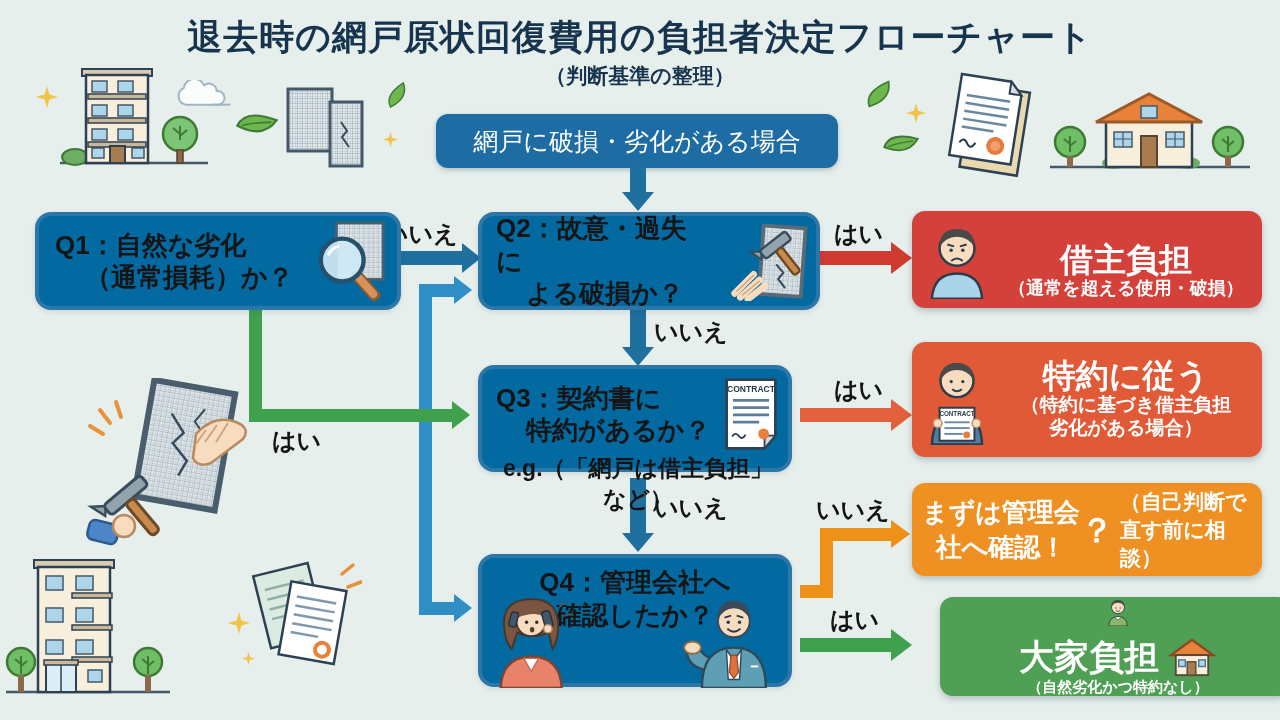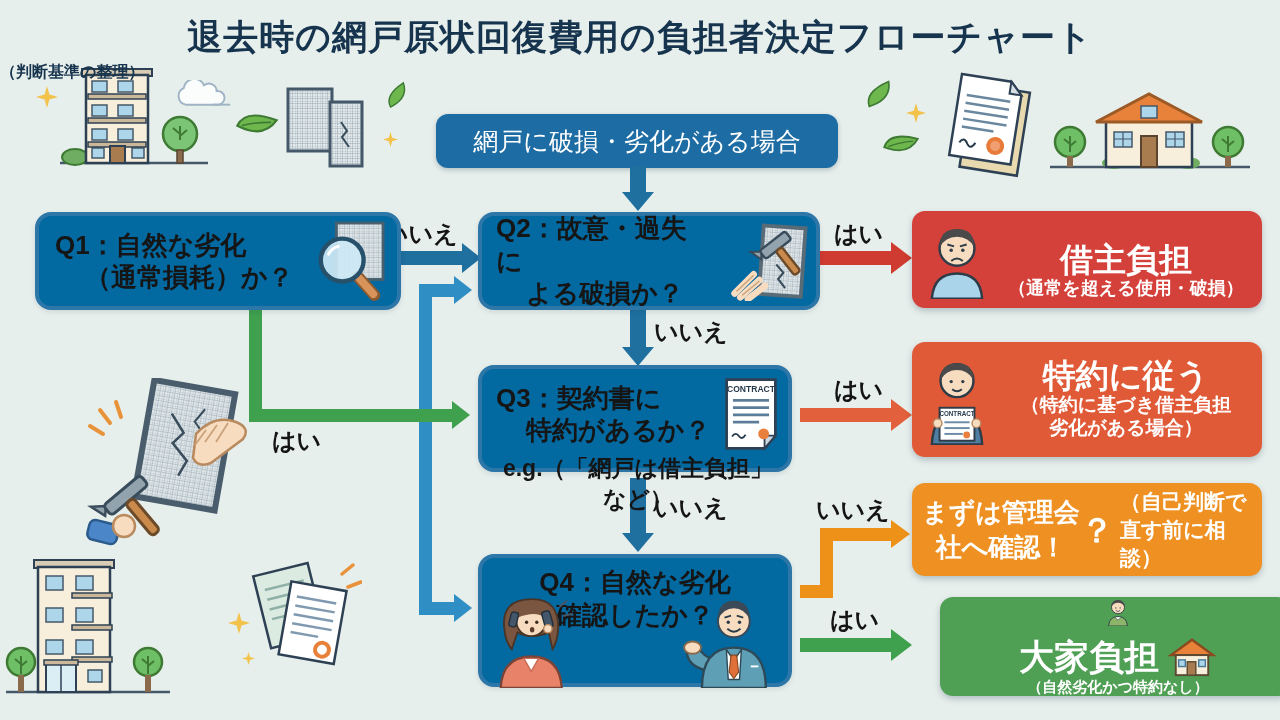--- a/index.html
+++ b/index.html
@@ -1,20 +1,20 @@
 <!DOCTYPE html>
 <html><head>
 <meta charset="utf-8">
 <style>
   html,body{margin:0;padding:0;}
   #canvas{position:relative;width:1280px;height:720px;background:#e7efec;overflow:hidden;
     font-family:"Liberation Sans","DejaVu Sans",sans-serif;color:#151515;}
   .abs{position:absolute;}
   .title{top:14px;left:0;width:1280px;text-align:center;font-size:35px;font-weight:900;color:#17344e;letter-spacing:1px;}
-  .subtitle{top:62px;left:0;width:1280px;font-size:16px;font-weight:900;color:#17344e;}
+  .subtitle{top:62px;left:0;width:1280px;text-align:center;font-size:21px;font-weight:900;color:#17344e;}
   .startbox{left:436px;top:114px;width:402px;height:54px;background:#1d6ca3;border-radius:12px;
     display:flex;align-items:center;justify-content:center;color:#fff;font-size:25px;font-weight:400;
     box-shadow:0 2px 5px rgba(20,50,70,.25);}
   .qbox{background:#0369a1;border:4px solid #2d76a8;border-radius:16px;box-shadow:0 2px 5px rgba(20,50,70,.12);}
   .qtext{font-weight:900;font-size:26px;line-height:1.25;color:#151515;}
   .indent1{padding-left:30px;}
   .qnote{font-weight:800;font-size:23px;text-align:center;margin-top:2px;}
   .rbox{border-radius:13px;color:#fff;box-shadow:0 3px 6px rgba(20,50,70,.25);display:flex;align-items:center;}
   .rtitle{font-size:33px;font-weight:900;line-height:1.05;}
   .rsub{font-size:18px;font-weight:800;line-height:1.2;}
@@ -316,21 +316,21 @@
         </g>
         <path d="M10 66 q4 -6 8 0 q3 4 7 -2" stroke="#25394a" stroke-width="2" fill="none"></path>
         <circle cx="45" cy="63" r="6" fill="#e87f3c"></circle>
       </svg>
     </div>
     <div class="qnote">e.g.（「網戸は借主負担」など）</div>
   </div>
 
   <div class="abs qbox" style="left:478px;top:554px;width:314px;height:133px;box-sizing:border-box;">
     <div class="qtext" style="text-align:center;padding-top:8px;">
-      <div>Q4：自然な劣化</div>
+      <div>Q4：管理会社へ</div>
       <div>確認したか？</div>
     </div>
     <svg class="abs" style="left:8px;top:30px;" width="88" height="100" viewBox="0 0 92 108">
       <path d="M14 44 Q10 12 44 12 Q74 12 72 46 Q71 58 66 66 L62 48 Q44 56 28 48 L22 66 Q15 58 14 44 Z" fill="#7a5640" stroke="#4a3426" stroke-width="2"></path>
       <circle cx="43" cy="36" r="16" fill="#f8dcc0" stroke="#4a3426" stroke-width="2"></circle>
       <path d="M28 32 Q30 17 43 17 Q56 17 58 32 Q48 24 28 32 Z" fill="#7a5640"></path>
       <circle cx="38" cy="37" r="1.8" fill="#3a2a1e"></circle>
         <circle cx="49" cy="37" r="1.8" fill="#3a2a1e"></circle>
       <ellipse cx="44" cy="45" rx="2.4" ry="3" fill="#5a3a2a"></ellipse>
       <rect x="56" y="25" width="9" height="18" rx="3" transform="rotate(-16 60 34)" fill="#44566a" stroke="#22303c" stroke-width="1.5"></rect>

